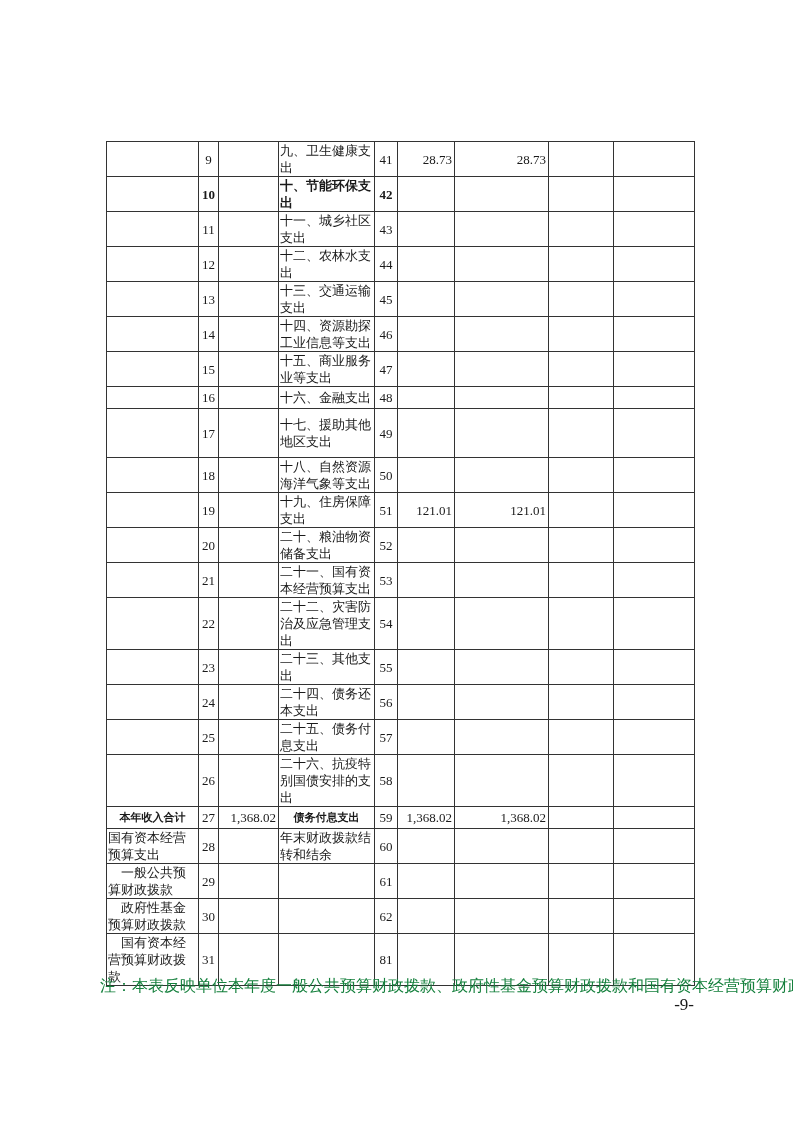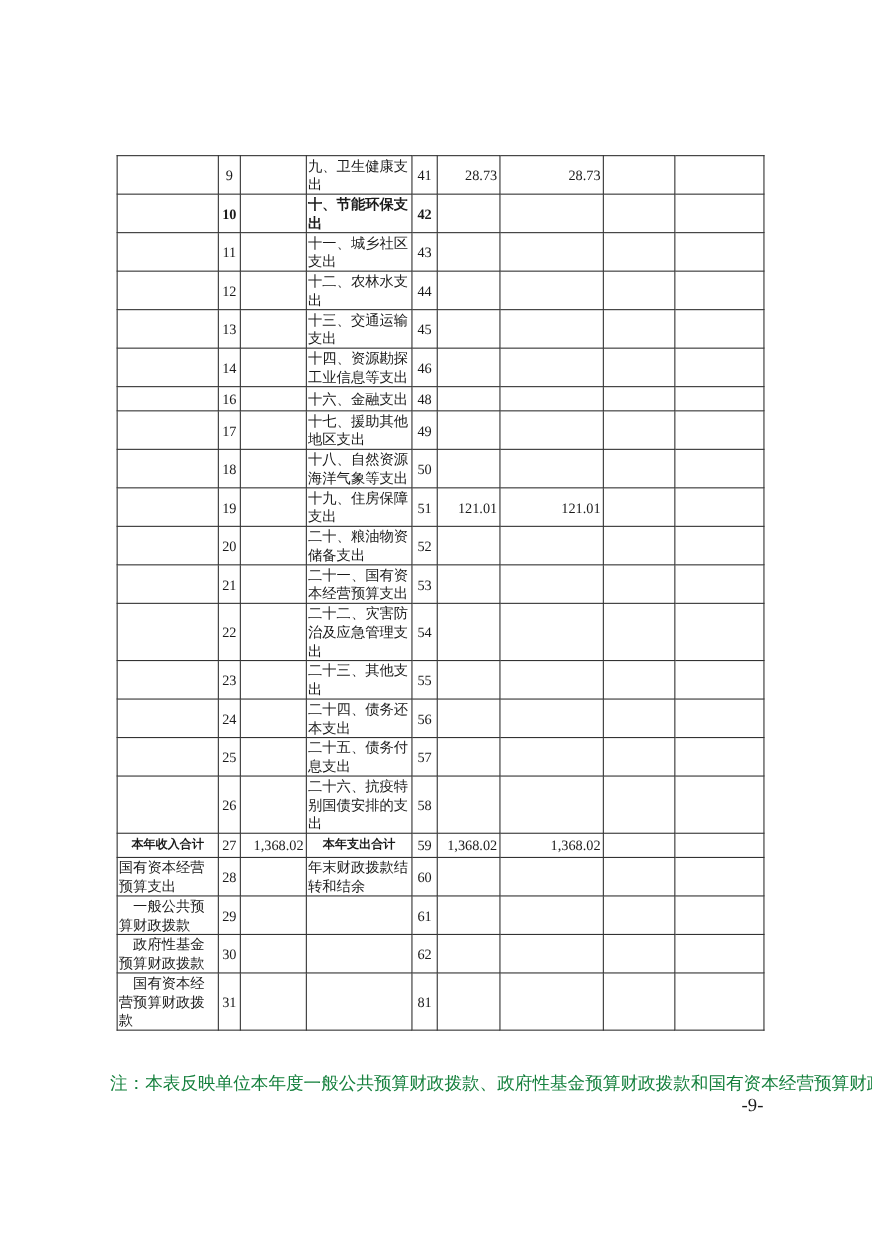--- a/index.html
+++ b/index.html
@@ -137,32 +137,43 @@
           <td class="c-label"></td>
           <td class="c-num">14</td>
           <td class="c-val"></td>
           <td class="c-label">十四、资源勘探工业信息等支出</td>
           <td class="c-num">46</td>
           <td class="c-val"></td>
           <td class="c-val"></td>
           <td class="c-val"></td>
           <td class="c-val"></td>
         </tr>
+        <tr style="height: 35px;">
+          <td class="c-label"></td>
+          <td class="c-num">15</td>
+          <td class="c-val"></td>
+          <td class="c-label">十五、商业服务业等支出</td>
+          <td class="c-num">47</td>
+          <td class="c-val"></td>
+          <td class="c-val"></td>
+          <td class="c-val"></td>
+          <td class="c-val"></td>
+        </tr>
         <tr style="height: 22px;">
           <td class="c-label"></td>
           <td class="c-num">16</td>
           <td class="c-val"></td>
           <td class="c-label">十六、金融支出</td>
           <td class="c-num">48</td>
           <td class="c-val"></td>
           <td class="c-val"></td>
           <td class="c-val"></td>
           <td class="c-val"></td>
         </tr>
-        <tr style="height: 35px;">
+        <tr style="height: 49px;">
           <td class="c-label"></td>
           <td class="c-num">17</td>
           <td class="c-val"></td>
           <td class="c-label">十七、援助其他地区支出</td>
           <td class="c-num">49</td>
           <td class="c-val"></td>
           <td class="c-val"></td>
           <td class="c-val"></td>
           <td class="c-val"></td>
         </tr>
@@ -262,21 +273,21 @@
           <td class="c-num">58</td>
           <td class="c-val"></td>
           <td class="c-val"></td>
           <td class="c-val"></td>
           <td class="c-val"></td>
         </tr>
         <tr style="height: 22px;">
           <td class="c-label bold-center">本年收入合计</td>
           <td class="c-num">27</td>
           <td class="c-val">1,368.02</td>
-          <td class="c-label bold-center">本年支出合计</td>
+          <td class="c-label bold-center">债务付息支出</td>
           <td class="c-num">59</td>
           <td class="c-val">1,368.02</td>
           <td class="c-val">1,368.02</td>
           <td class="c-val"></td>
           <td class="c-val"></td>
         </tr>
         <tr style="height: 35px;">
           <td class="c-label">国有资本经营预算支出</td>
           <td class="c-num">28</td>
           <td class="c-val"></td>

